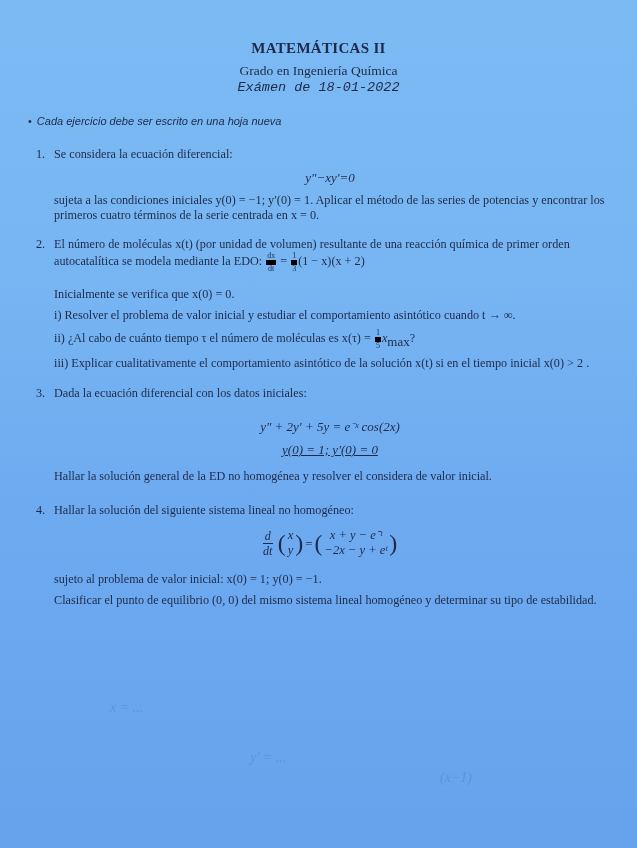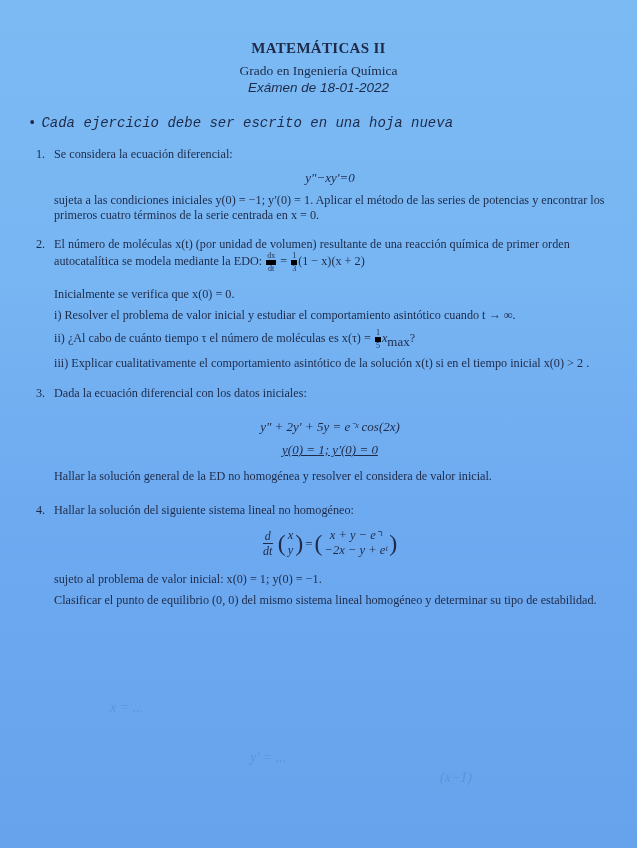--- a/index.html
+++ b/index.html
@@ -7,22 +7,22 @@
       width: 637px; height: 848px; overflow: hidden;
       background: linear-gradient(180deg, #7cbaf4 0%, #78b6f3 30%, #6eaaf0 60%, #66a3ec 100%);
       font-family: "DejaVu Serif", "Liberation Serif", serif;
       color: #1e2a48;
       position: relative;
     }
     .page { position: absolute; left: 0; top: 0; width: 637px; height: 848px; padding-left: 44px; }
     .header { position: absolute; top: 40px; left: 0; width: 637px; text-align: center; }
     .title { font-family: "Liberation Serif", serif; font-weight: bold; font-size: 15px; letter-spacing: 0.3px; }
     .subtitle { font-family: "Liberation Serif", serif; font-size: 13.5px; margin-top: 6px; }
-    .date { font-family: Liberation Sans, sans-serif; font-style: italic; font-size: 13.5px; margin-top: 1px; }
-    .note { position: absolute; top: 115px; left: 28px; font-family: Liberation Mono, monospace; font-style: italic; font-size: 14px; }
+    .date { font-family: Liberation Mono, monospace; font-style: italic; font-size: 13.5px; margin-top: 1px; }
+    .note { position: absolute; top: 115px; left: 28px; font-family: Liberation Sans, sans-serif; font-style: italic; font-size: 11px; }
     .note .bullet { font-style: normal; margin-right: 5px; }
     .ex { position: absolute; left: 36px; width: 570px; font-family: "Liberation Serif", serif; font-size: 12.2px; line-height: 15px; }
     .ex .num { position: absolute; left: 0; top: 0; }
     .ex .body { margin-left: 18px; }
     .eq { text-align: center; font-style: italic; font-size: 13px; margin: 8px 0; }
     .eq.tight { margin: 3px 0; text-decoration: underline; }
     .p { margin: 0 0 6px 0; }
     i.m { font-style: italic; }
     .frac { display: inline-block; vertical-align: middle; text-align: center; font-size: 8px; line-height: 8px; margin: 0 1px; }
     .frac span { display: block; }

